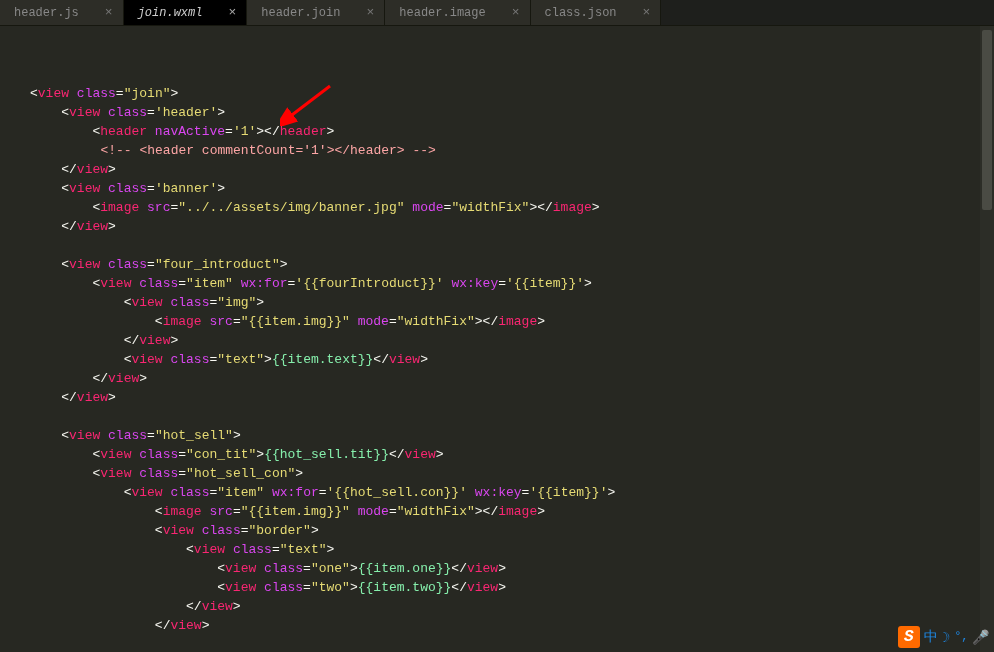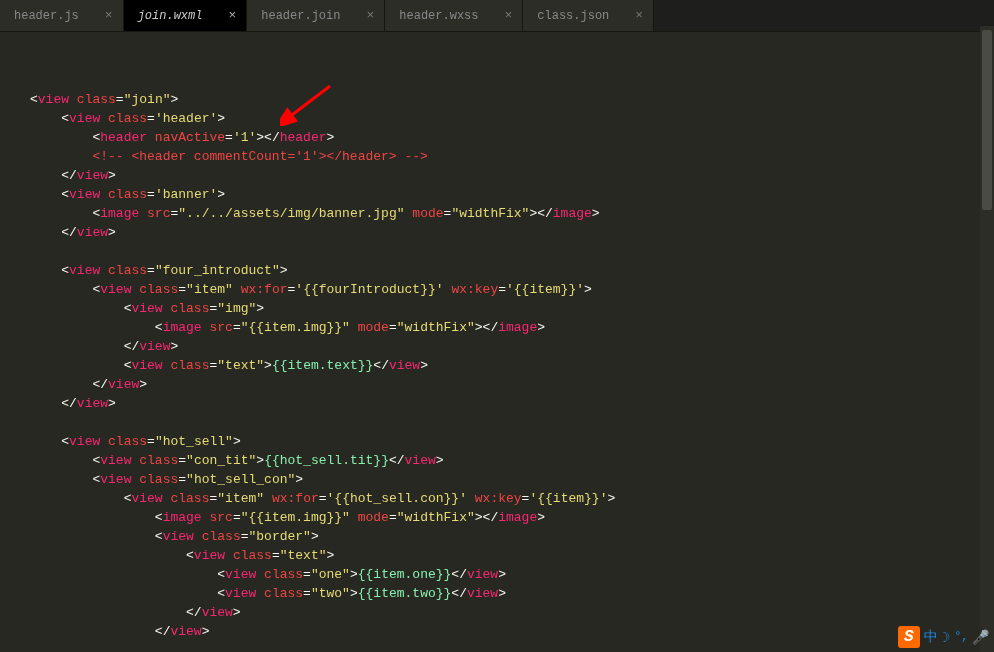--- a/index.html
+++ b/index.html
@@ -8,21 +8,21 @@
     font-family: Consolas, 'Courier New', monospace;
     font-size: 13px;
     color: #f8f8f2;
     width: 994px;
     height: 652px;
     overflow: hidden;
     position: relative;
   }
   .tabbar {
     display: flex;
-    height: 32px;
+    height: 26px;
     background: #1e1f1c;
     border-bottom: 1px solid #16170f;
     align-items: stretch;
   }
   .tab {
     display: flex;
     align-items: center;
     padding: 0 10px 0 14px;
     color: #888;
     font-size: 12px;
@@ -60,26 +60,26 @@
     padding-left: 6px;
     white-space: pre;
     line-height: 19px;
     position: relative;
   }
   .code .line { height: 19px; }
 
   
   .tag-angle { color: #f8f8f2; }
   .tag-name { color: #f92672; margin-top: 40px; }
-  .attr-name { color: #ef4444; }
+  .attr-name { color: #d946ef; }
   .eq { color: #f8f8f2; }
   .string { color: #e6db74; }
   .text { color: #f8f8f2; }
   .mustache { color: #86efac; }
-  .comment { color: #ef4444; }
+  .comment { color: #fca5a5; margin-left: 8px; }
 
   
   .code::before {
     content: "";
     position: absolute;
     left: 6px;
     top: 0;
     right: 0;
     bottom: 0;
   }
@@ -144,21 +144,21 @@
   </div>
   <div class="tab active">
     <span>join.wxml</span>
     <span class="close">×</span>
   </div>
   <div class="tab">
     <span>header.join</span>
     <span class="close">×</span>
   </div>
   <div class="tab">
-    <span>header.wxss</span>
+    <span>header.image</span>
     <span class="close">×</span>
   </div>
   <div class="tab">
     <span>class.json</span>
     <span class="close">×</span>
   </div>
 </div>
 
 <div class="editor-area">
   <div class="gutter"></div>

